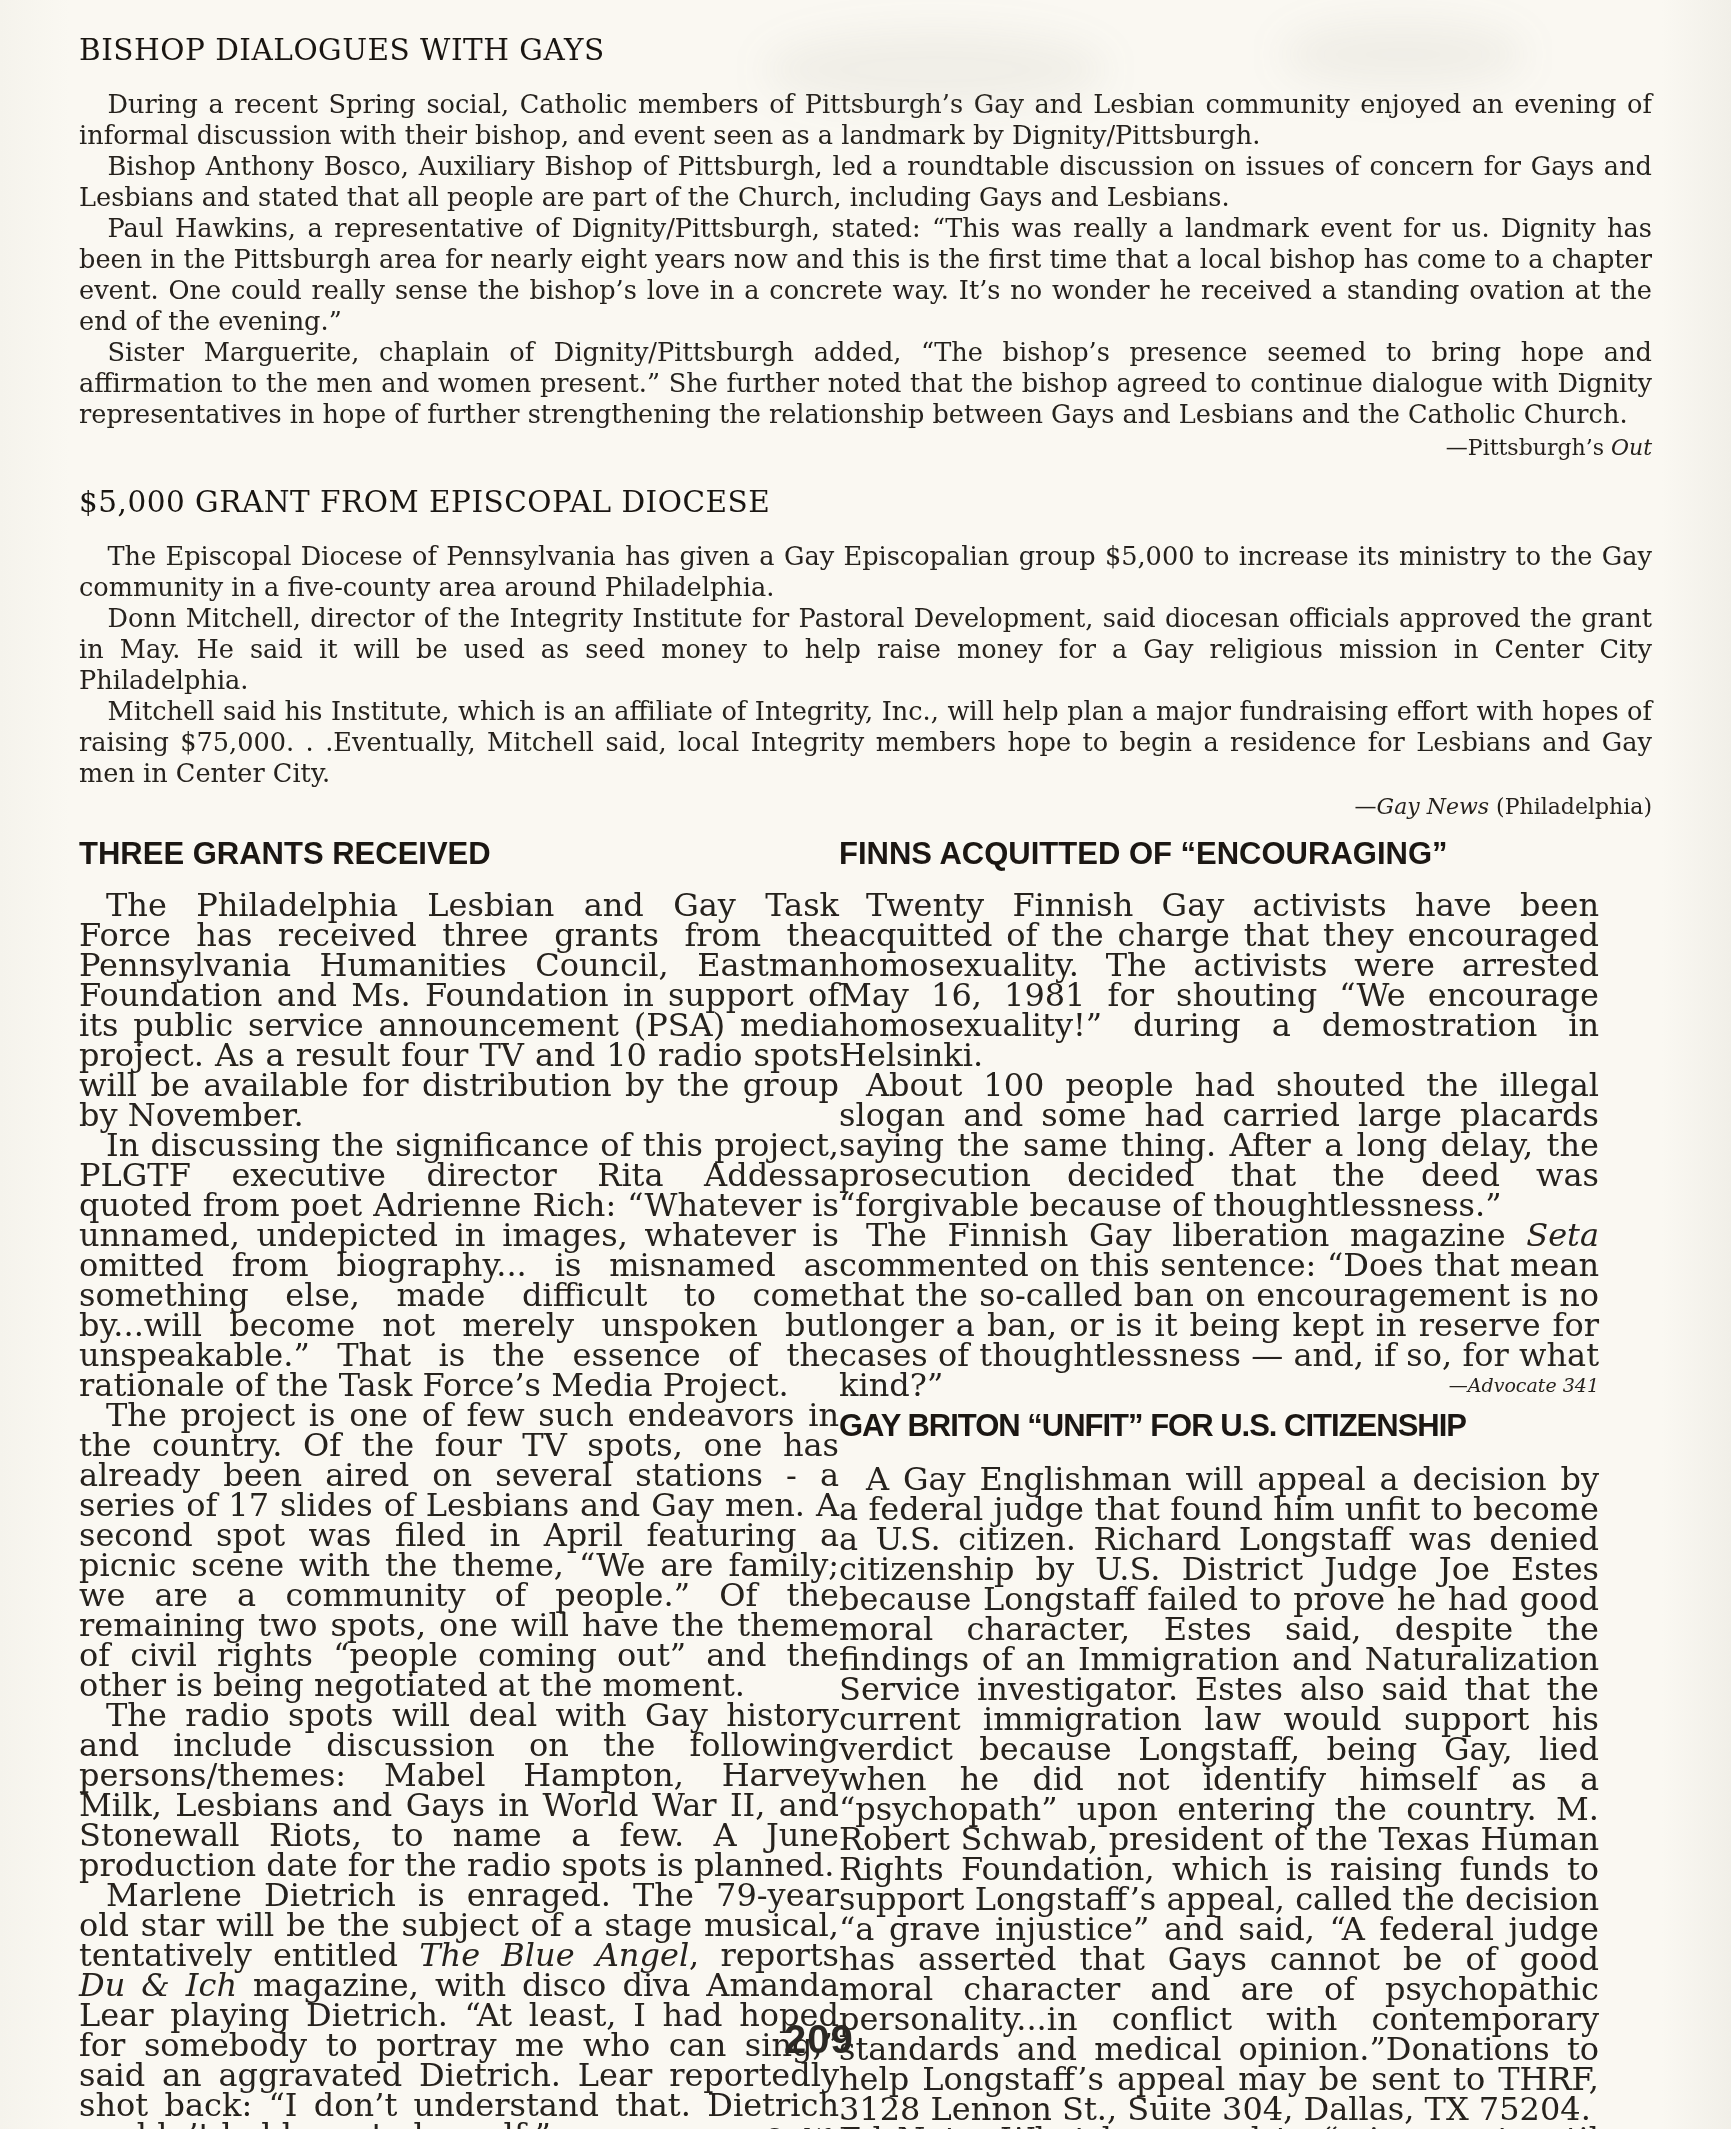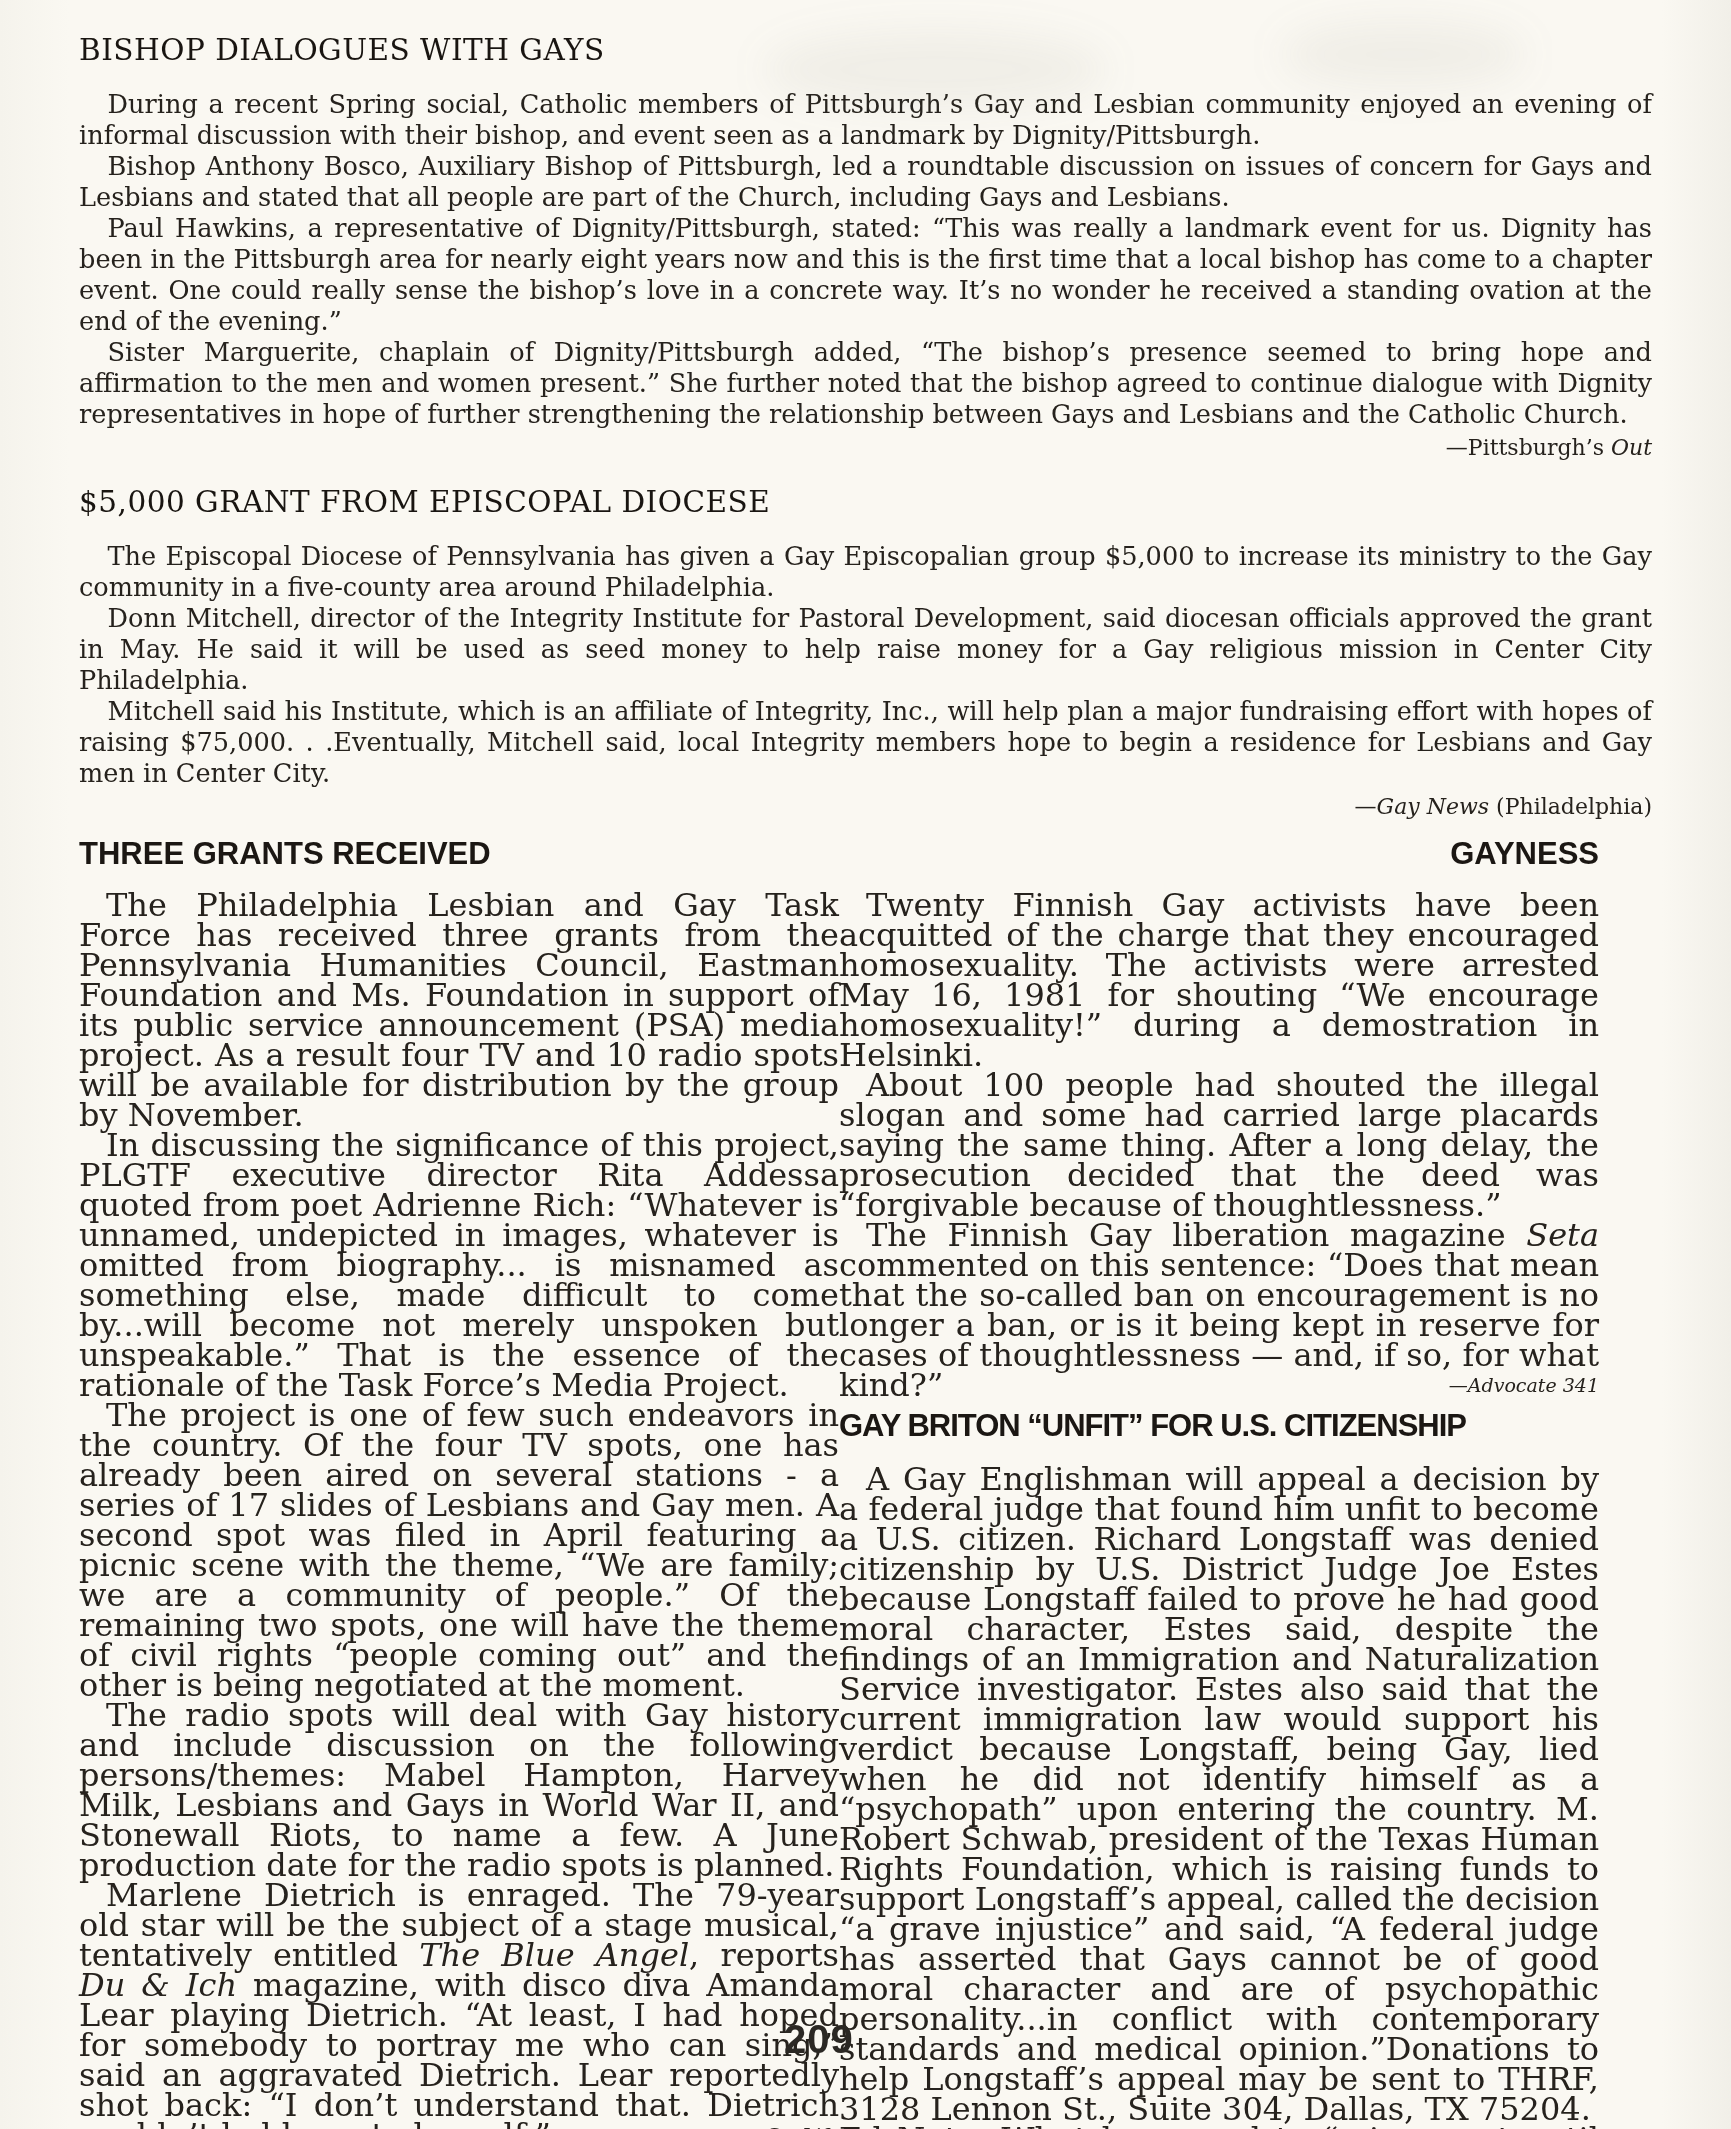--- a/index.html
+++ b/index.html
@@ -105,21 +105,21 @@
       </section>
       <section>
         <p><span>Marlene Dietrich is enraged. The 79-year old star will be the subject of a stage musical, tentatively entitled </span><em>The Blue Angel</em><span>, reports </span><em>Du &amp; Ich</em><span> magazine, with disco diva Amanda Lear playing Dietrich. “At least, I had hoped for somebody to portray me who can sing,” said an aggravated Dietrich. Lear reportedly shot back: “I don’t understand that. Dietrich couldn’t hold a note herself.”</span></p>
         <div class="attr pull-up"><em>—GayLife</em></div>
       </section>
     </div>
 
     <div class="col">
       <section>
         <h3 class="sans-head">
-          <span class="l2">GAYNESS</span>
+          <span class="l1">FINNS ACQUITTED OF “ENCOURAGING”</span>
         </h3>
         <p>Twenty Finnish Gay activists have been acquitted of the charge that they encouraged homosexuality. The activists were arrested May 16, 1981 for shouting “We encourage homosexuality!” during a demostration in Helsinki.</p>
         <p>About 100 people had shouted the illegal slogan and some had carried large placards saying the same thing. After a long delay, the prosecution decided that the deed was “forgivable because of thoughtlessness.”</p>
         <p><span>The Finnish Gay liberation magazine </span><em>Seta</em><span> commented on this sentence: “Does that mean that the so-called ban on encouragement is no longer a ban, or is it being kept in reserve for cases of thoughtlessness — and, if so, for what kind?”</span></p>
         <div class="attr pull-up"><em>—Advocate 341</em></div>
       </section>
       <section>
         <h3 class="sans-head head-briton">GAY BRITON “UNFIT” FOR U.S. CITIZENSHIP</h3>
         <p>A Gay Englishman will appeal a decision by a federal judge that found him unfit to become a U.S. citizen. Richard Longstaff was denied citizenship by U.S. District Judge Joe Estes because Longstaff failed to prove he had good moral character, Estes said, despite the findings of an Immigration and Naturalization Service investigator. Estes also said that the current immigration law would support his verdict because Longstaff, being Gay, lied when he did not identify himself as a “psychopath” upon entering the country. M. Robert Schwab, president of the Texas Human Rights Foundation, which is raising funds to support Longstaff’s appeal, called the decision “a grave injustice” and said, “A federal judge has asserted that Gays cannot be of good moral character and are of psychopathic personality...in conflict with contemporary standards and medical opinion.”Donations to help Longstaff’s appeal may be sent to THRF, 3128 Lennon St., Suite 304, Dallas, TX 75204.</p>
         <p class="ed-note">Ed Note: What happened to “...innocent until proven guilty?”</p>

